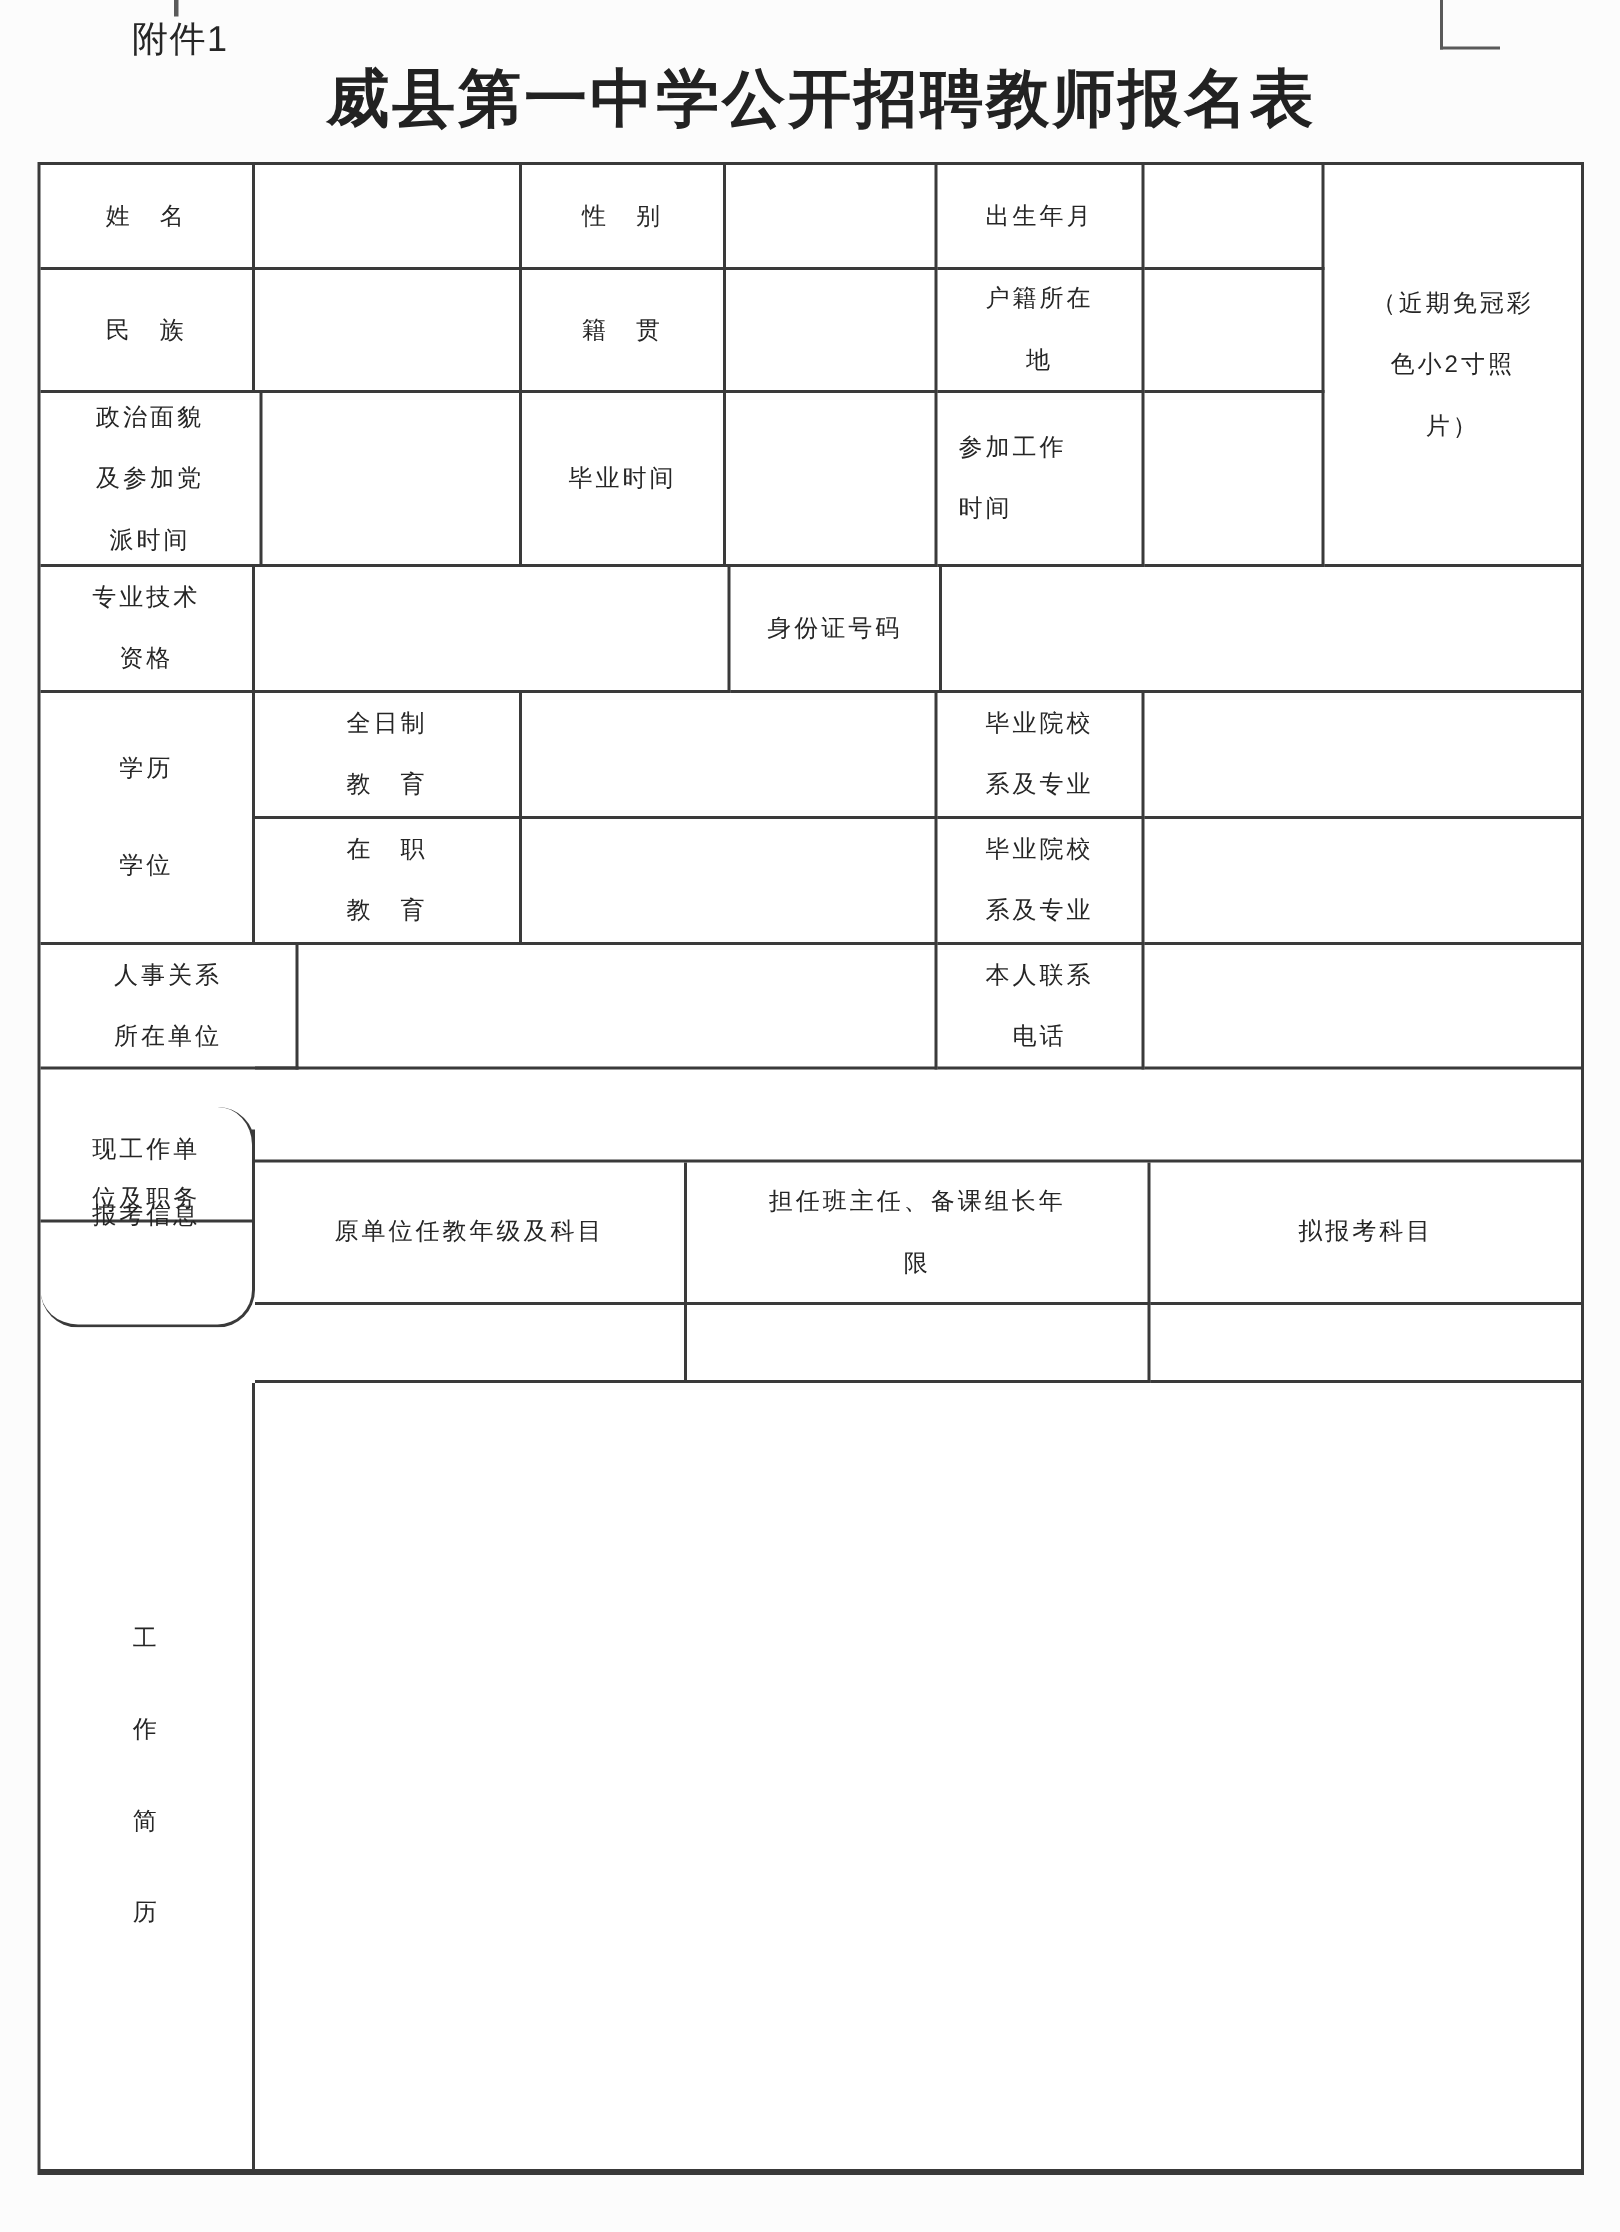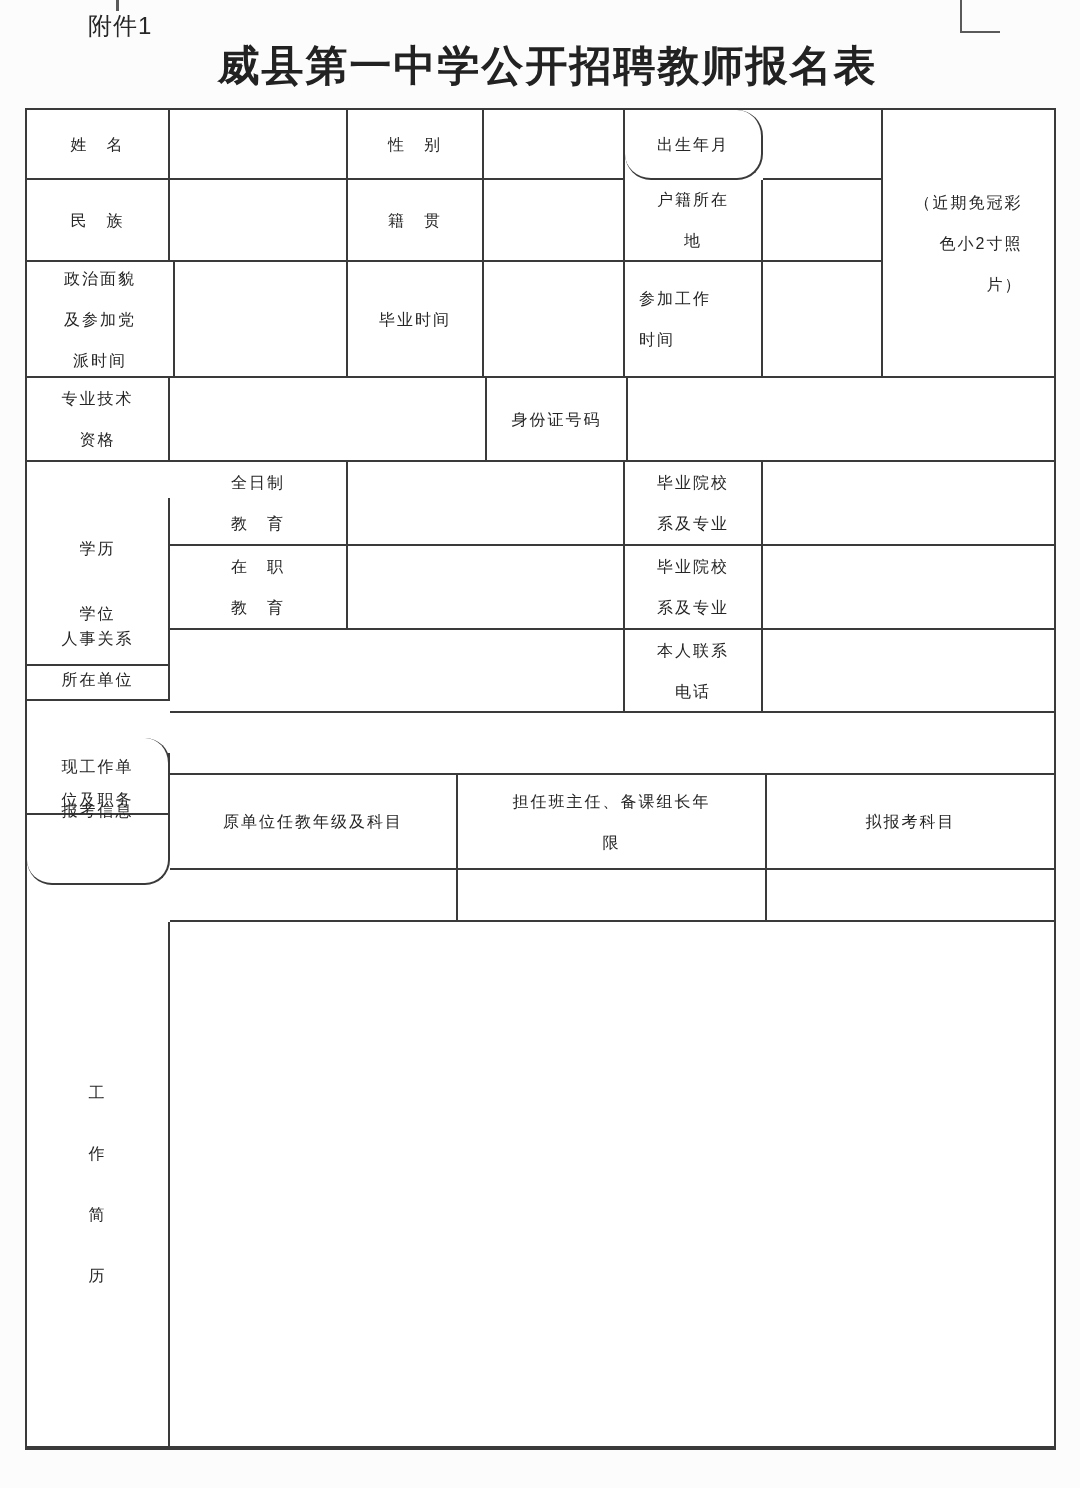--- a/index.html
+++ b/index.html
@@ -50,62 +50,62 @@
     display:flex;align-items:center;justify-content:center;
     text-align:center;white-space:pre-line;
     font-size:16px;line-height:41px;letter-spacing:2px;
     color:var(--ink);
     padding:0 6px;
   }
   .no-r{border-right:none;}
   .no-b{border-bottom:none;}
   .align-left{justify-content:flex-start;text-align:left;padding-left:14px;}
   .lh-sm{line-height:33px;}
-  .lh-xl{line-height:65px;margin-top:36px;}
+  .lh-xl{line-height:65px;}
   .lh-resume{line-height:61px;}
 </style>
 </head>
 <body>
 
 <div class="sheet">
 
   <div class="corner-tick"></div>
   <div class="corner-mark"></div>
 
   <div class="attachment">附件1</div>
   <div class="title">威县第一中学公开招聘教师报名表</div>
 
   <div class="form-table">
 
     <div class="cell" style="left:0;top:0;width:143px;height:70px;">姓　名</div>
     <div class="cell" style="left:143px;top:0;width:178px;height:70px;"></div>
     <div class="cell" style="left:321px;top:0;width:136px;height:70px;">性　别</div>
     <div class="cell" style="left:457px;top:0;width:141px;height:70px;"></div>
-    <div class="cell" style="left:598px;top:0;width:138px;height:70px;border-radius:26px;">出生年月</div>
+    <div class="cell" style="left:598px;top:0;width:138px;height:70px;">出生年月</div>
     <div class="cell" style="left:736px;top:0;width:120px;height:70px;"></div>
 
     <div class="cell" style="left:0;top:70px;width:143px;height:82px;">民　族</div>
     <div class="cell" style="left:143px;top:70px;width:178px;height:82px;"></div>
     <div class="cell" style="left:321px;top:70px;width:136px;height:82px;">籍　贯</div>
     <div class="cell" style="left:457px;top:70px;width:141px;height:82px;"></div>
     <div class="cell" style="left:598px;top:70px;width:138px;height:82px;">户籍所在
 地</div>
     <div class="cell" style="left:736px;top:70px;width:120px;height:82px;"></div>
 
     <div class="cell" style="left:0;top:152px;width:148px;height:116px;">政治面貌
 及参加党
 派时间</div>
     <div class="cell" style="left:143px;top:152px;width:178px;height:116px;"></div>
     <div class="cell" style="left:321px;top:152px;width:136px;height:116px;">毕业时间</div>
     <div class="cell" style="left:457px;top:152px;width:141px;height:116px;"></div>
     <div class="cell align-left" style="left:598px;top:152px;width:138px;height:116px;">参加工作
 时间</div>
     <div class="cell" style="left:736px;top:152px;width:120px;height:116px;"></div>
 
-    <div class="cell no-r" style="left:856px;top:0;width:171px;height:268px;text-align:right;">（近期免冠彩
+    <div class="cell no-r" style="left:856px;top:0;width:171px;height:268px;">（近期免冠彩
 色小2寸照
 片）</div>
 
     <div class="cell" style="left:0;top:268px;width:143px;height:84px;">专业技术
 资格</div>
     <div class="cell" style="left:143px;top:268px;width:317px;height:84px;"></div>
     <div class="cell" style="left:460px;top:268px;width:141px;height:84px;">身份证号码</div>
     <div class="cell no-r" style="left:601px;top:268px;width:426px;height:84px;"></div>
 
     <div class="cell lh-xl" style="left:0;top:352px;width:143px;height:168px;">学历
@@ -116,21 +116,21 @@
     <div class="cell" style="left:598px;top:352px;width:138px;height:84px;">毕业院校
 系及专业</div>
     <div class="cell no-r" style="left:736px;top:352px;width:291px;height:84px;"></div>
     <div class="cell" style="left:143px;top:436px;width:178px;height:84px;">在　职
 教　育</div>
     <div class="cell" style="left:321px;top:436px;width:277px;height:84px;"></div>
     <div class="cell" style="left:598px;top:436px;width:138px;height:84px;">毕业院校
 系及专业</div>
     <div class="cell no-r" style="left:736px;top:436px;width:291px;height:84px;"></div>
 
-    <div class="cell" style="left:0;top:508px;width:143px;height:83px;">人事关系
+    <div class="cell" style="left:0;top:520px;width:172px;height:83px;">人事关系
 所在单位</div>
     <div class="cell" style="left:143px;top:520px;width:455px;height:83px;"></div>
     <div class="cell" style="left:598px;top:520px;width:138px;height:83px;">本人联系
 电话</div>
     <div class="cell no-r" style="left:736px;top:520px;width:291px;height:83px;"></div>
 
     <div class="cell lh-sm" style="left:0;top:603px;width:143px;height:62px;margin-top:40px;">现工作单
 位及职务</div>
     <div class="cell no-r" style="left:143px;top:603px;width:884px;height:62px;"></div>
 

